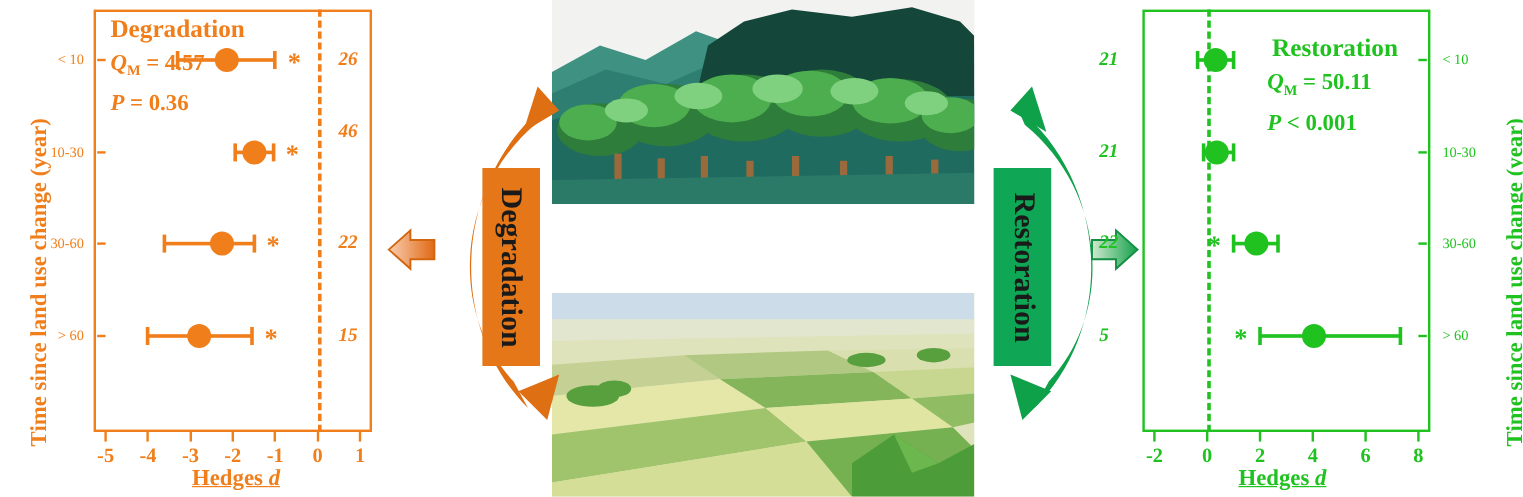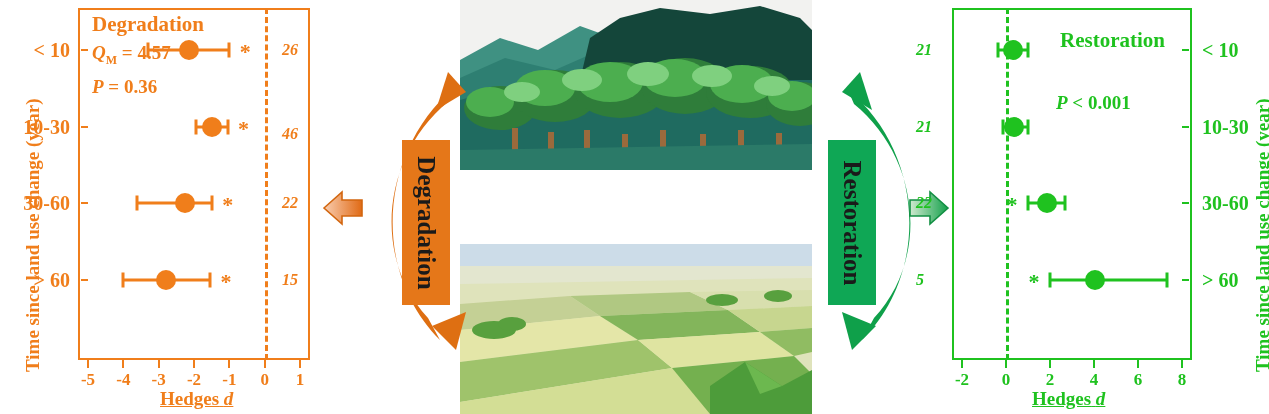--- a/index.html
+++ b/index.html
@@ -7,21 +7,21 @@
        font-family:"Liberation Serif",serif;}
   .panel{position:absolute;top:0;height:414px;}
 
   
   .frame{position:absolute;border:2px solid currentColor;box-sizing:border-box;}
   .tick{position:absolute;width:2px;background:currentColor;}
   .ytick{position:absolute;height:2px;width:7px;background:currentColor;}
   .ticklabel{position:absolute;font-weight:bold;font-size:17px;text-align:center;
              transform:translateX(-50%);white-space:nowrap;}
   .axis-title{position:absolute;font-weight:bold;font-size:19px;white-space:nowrap;text-decoration:underline;}
-  .cat-label{position:absolute;font-weight:bold;font-size:20px;white-space:nowrap;
+  .cat-label{position:absolute;font-weight:normal;font-size:12px;white-space:nowrap;
              transform:translateY(-50%);}
   .count-label{position:absolute;font-weight:bold;font-size:16px;white-space:nowrap;
                transform:translateY(-50%);font-style:italic;}
   .vert-title{position:absolute;font-weight:bold;font-size:19px;white-space:nowrap;
               transform-origin:0 0;}
   .zeroline{position:absolute;width:0;border-left:3px dashed currentColor;}
   .ci{position:absolute;height:3px;background:currentColor;transform:translateY(-50%);}
   .cap{position:absolute;width:3px;height:15px;background:currentColor;
        transform:translate(-50%,-50%);}
   .dot{position:absolute;border-radius:50%;background:currentColor;
@@ -80,21 +80,21 @@
       <div class="ytick" style="top: 49.087px; left: 81px;"></div>
       <div class="cat-label" style="top: 50.087px; left: 70px; text-align: right; transform: translate(-100%, -50%);">&lt; 10</div>
       <div class="count-label" style="top: 50.087px; left: 282px;">26</div>
       <div class="ci" style="left: 148.067px; top: 50.087px; width: 81.2667px;"></div>
       <div class="cap" style="left: 148.067px; top: 50.087px;"></div>
       <div class="cap" style="left: 229.333px; top: 50.087px;"></div>
       <div class="dot" style="left: 188.7px; top: 50.087px; width: 20px; height: 20px;"></div>
       <div class="star" style="left: 245.333px; top: 52.087px;">*</div>
       <div class="ytick" style="top: 125.609px; left: 81px;"></div>
       <div class="cat-label" style="top: 126.609px; left: 70px; text-align: right; transform: translate(-100%, -50%);">10-30</div>
-      <div class="count-label" style="top: 134px; left: 282px; text-align: center;">46</div>
+      <div class="count-label" style="top: 110px; left: 282px; text-align: center;">46</div>
       <div class="ci" style="left: 195.767px; top: 126.609px; width: 31.8px;"></div>
       <div class="cap" style="left: 195.767px; top: 126.609px;"></div>
       <div class="cap" style="left: 227.567px; top: 126.609px;"></div>
       <div class="dot" style="left: 211.667px; top: 126.609px; width: 20px; height: 20px;"></div>
       <div class="star" style="left: 243.567px; top: 128.609px;">*</div>
       <div class="ytick" style="top: 202.13px; left: 81px;"></div>
       <div class="cat-label" style="top: 203.13px; left: 70px; text-align: right; transform: translate(-100%, -50%);">30-60</div>
       <div class="count-label" style="top: 203.13px; left: 282px;">22</div>
       <div class="ci" style="left: 137.467px; top: 203.13px; width: 74.2px;"></div>
       <div class="cap" style="left: 137.467px; top: 203.13px;"></div>
@@ -230,20 +230,24 @@
     <span>Restoration</span>
   </div>
 </div>
 
 <div class="panel" id="right-panel" style="left:952px;width:317px;color:#1FC21F;">
 
   <div class="frame" style="left:0px;top:8px;width:240px;height:352px;"></div>
 
   <div class="stat" style="left:108px;top:28px;font-size:21px;">
     <span>Restoration</span>
+  </div>
+  <div class="stat" style="left:104px;top:58px;">
+    <i>Q</i><sub>M</sub>
+    <span>= 50.11</span>
   </div>
   <div class="stat" style="left:104px;top:92px;">
     <i>P</i>
     <span>&lt; 0.001</span>
   </div>
 
   <div id="right-plot-inner">
       <div class="tick" style="left: 9px; top: 360px; height: 8px;"></div>
       <div class="ticklabel" style="left: 10px; top: 370px;">-2</div>
       <div class="tick" style="left: 53px; top: 360px; height: 8px;"></div>

